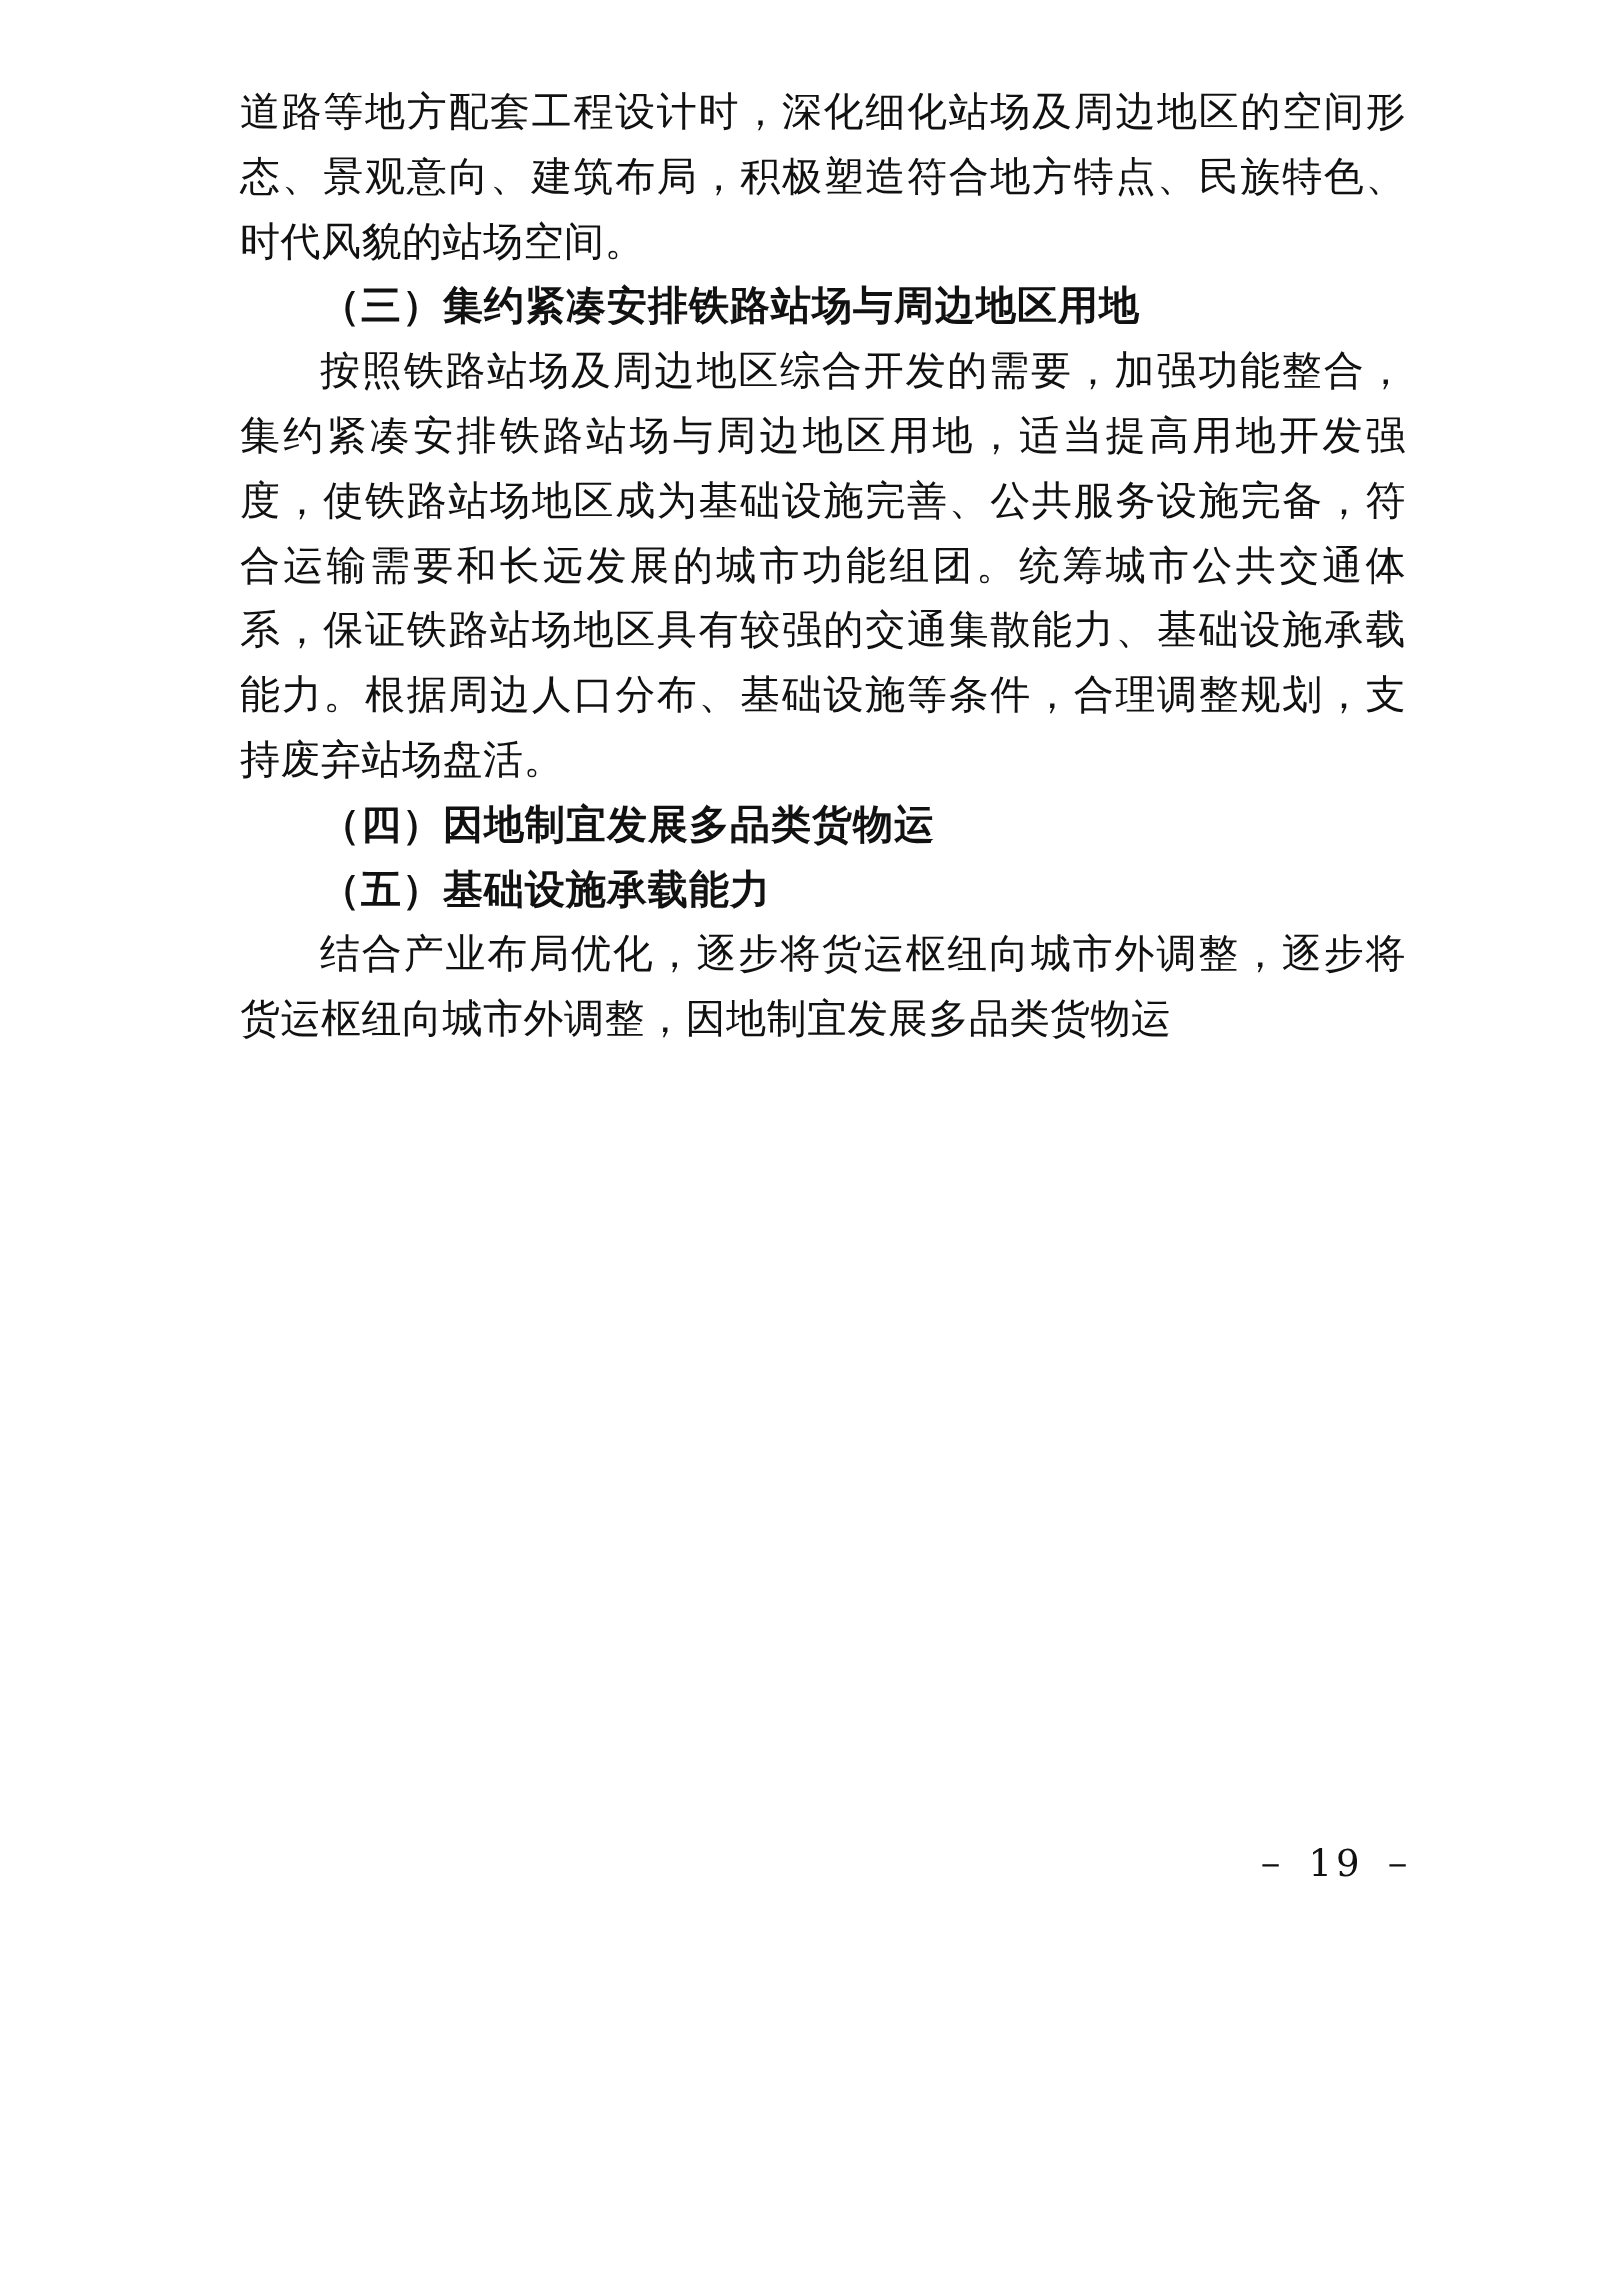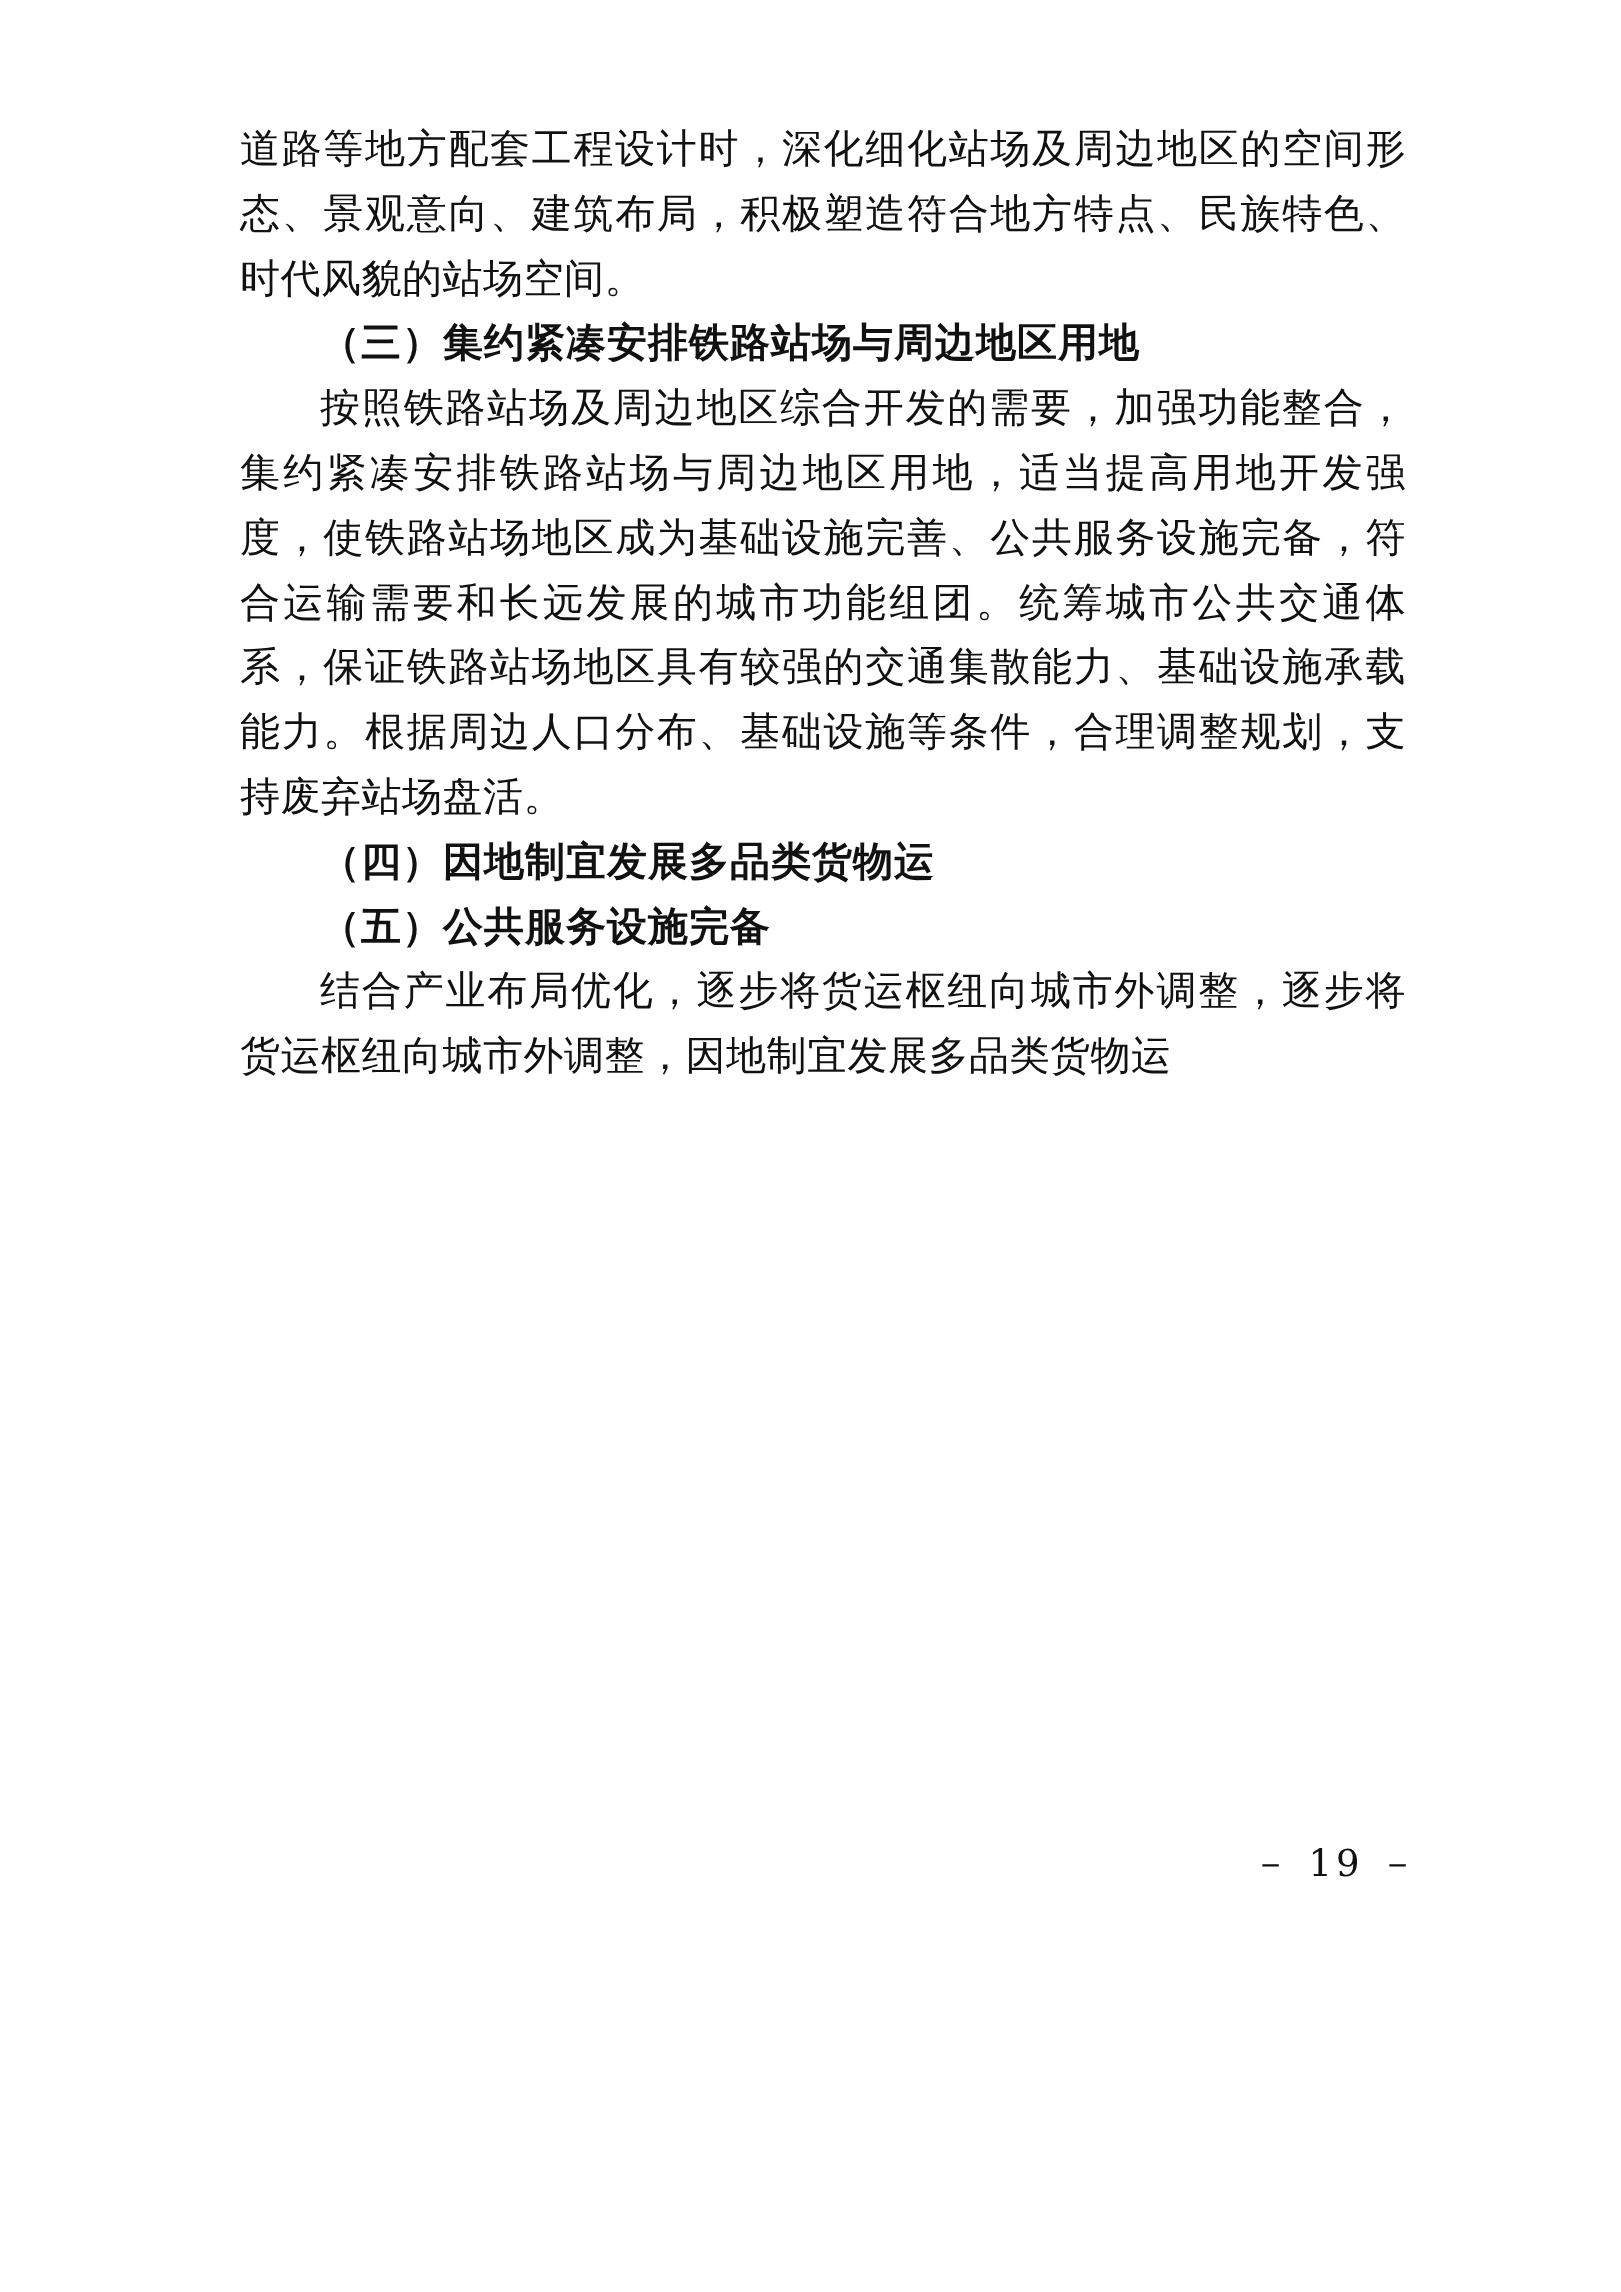--- a/index.html
+++ b/index.html
@@ -15,21 +15,21 @@
     position: relative;
     overflow: hidden;
   }
   .page {
     position: absolute;
     left: 0;
     top: 0;
     width: 1621px;
     height: 2005px;
     box-sizing: border-box;
-    padding: 116px 211px 118px 240px;
+    padding: 79px 211px 118px 240px;
   }
   .doc-body {
     width: 1166px;
   }
   p {
     margin: 0;
     font-size: 40px;
     line-height: 1.62;
     text-align: justify;
     text-justify: inter-ideograph;
@@ -66,21 +66,21 @@
 
     <p class="cont-para">道路等地方配套工程设计时，深化细化站场及周边地区的空间形态、景观意向、建筑布局，积极塑造符合地方特点、民族特色、时代风貌的站场空间。</p>
 
     <p class="heading">（三）集约紧凑安排铁路站场与周边地区用地</p>
 
     <p class="body-para">按照铁路站场及周边地区综合开发的需要，加强功能整合，集约紧凑安排铁路站场与周边地区用地，适当提高用地开发强度，使铁路站场地区成为基础设施完善、公共服务设施完备，符合运输需要和长远发展的城市功能组团。统筹城市公共交通体系，保证铁路站场地区具有较强的交通集散能力、基础设施承载能力。根据周边人口分布、基础设施等条件，合理调整规划，支持废弃站场盘活。</p>
 
     <p class="heading">（四）因地制宜发展多品类货物运</p>
 
 
-    <p class="heading">（五）公共服务设施完备</p>
+    <p class="heading">（五）基础设施承载能力</p>
 
     <p class="body-para">结合产业布局优化，逐步将货运枢纽向城市外调整，逐步将货运枢纽向城市外调整，因地制宜发展多品类货物运</p>
 
   </div>
 
   <div class="page-number">－ 19 －</div>
 </div>
 
 
 </body></html>

